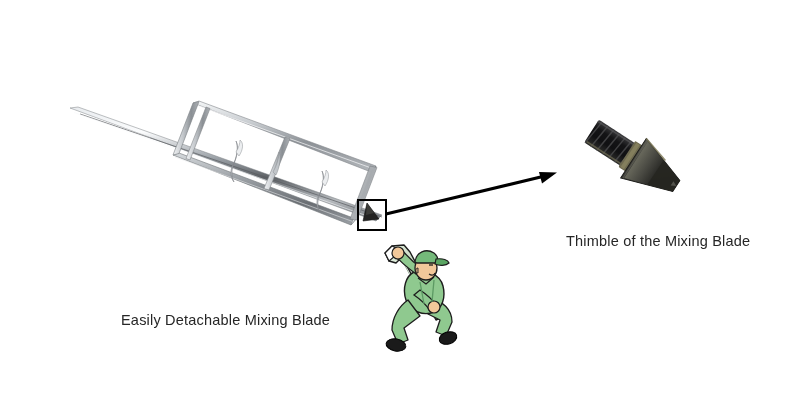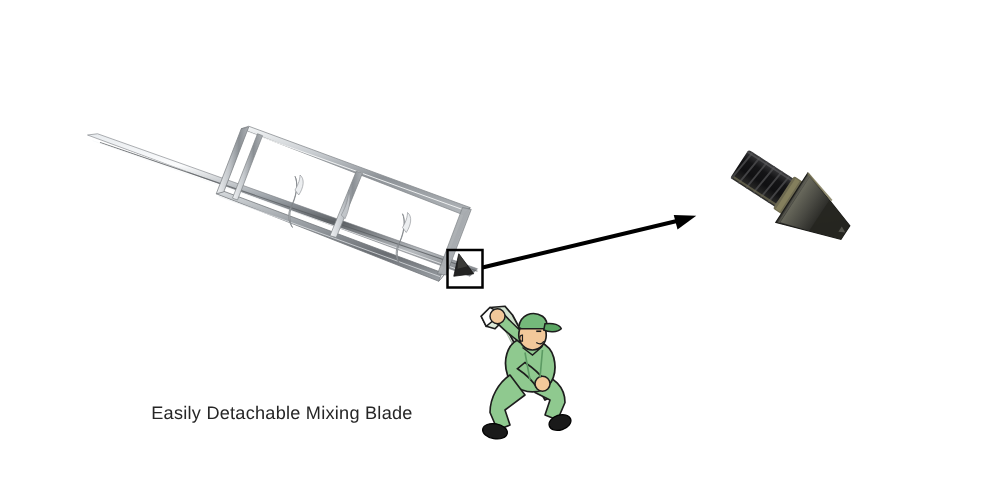--- a/index.html
+++ b/index.html
@@ -30,21 +30,21 @@
     position: absolute;
     font-family: "Liberation Sans", sans-serif;
     font-size: 14.5px;
     letter-spacing: 0.2px;
     color: #262626;
     white-space: nowrap;
     line-height: 1;
   }
   #caption-blade {
     left: 121px;
-    top: 324px;
+    top: 313px;
   }
   #caption-thimble {
     left: 566px;
     top: 234px;
   }
 </style>
 </head>
 <body>
 
 <div id="stage">
@@ -221,14 +221,15 @@
       <path d="M 429,274 C 432,276 434,275 435,273" stroke="#1d1d1d" stroke-width="1.1" fill="none"></path>
       <path d="M 415,262 C 416,252 426,248 434,253 C 438,256 438,260 437,263 L 417,263 Z" fill="#74b97a" stroke="#1d1d1d" stroke-width="1.3" stroke-linejoin="round"></path>
       <path d="M 436,259 C 443,258 448,260 449,263 C 446,266 439,266 435,264 Z" fill="#5aa562" stroke="#1d1d1d" stroke-width="1.2"></path>
       <path d="M 418,278 L 426,284 L 434,277" fill="none" stroke="#1d1d1d" stroke-width="1.1"></path>
       <path d="M 420,282 L 424,304 M 434,280 L 432,302" fill="none" stroke="#5c9a63" stroke-width="1.3"></path>
     </g>
   </svg>
 
   <div class="caption" id="caption-blade">Easily Detachable Mixing Blade</div>
 
+  <div class="caption" id="caption-thimble">Thimble of the Mixing Blade</div>
 
 </div>
 
 </body></html>

